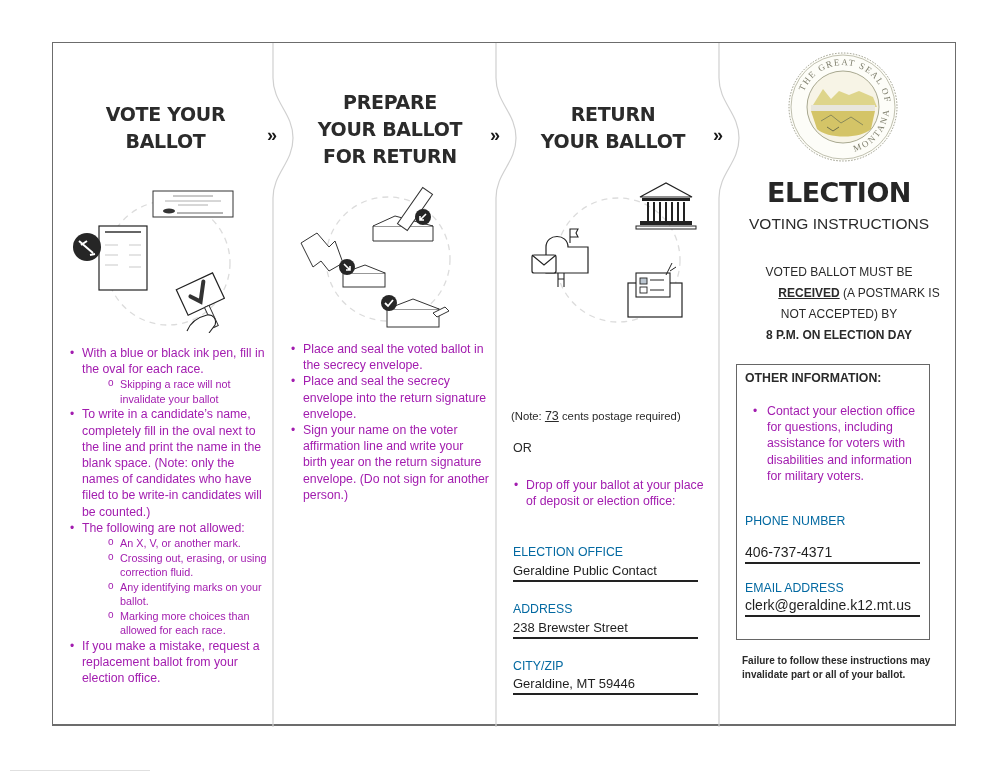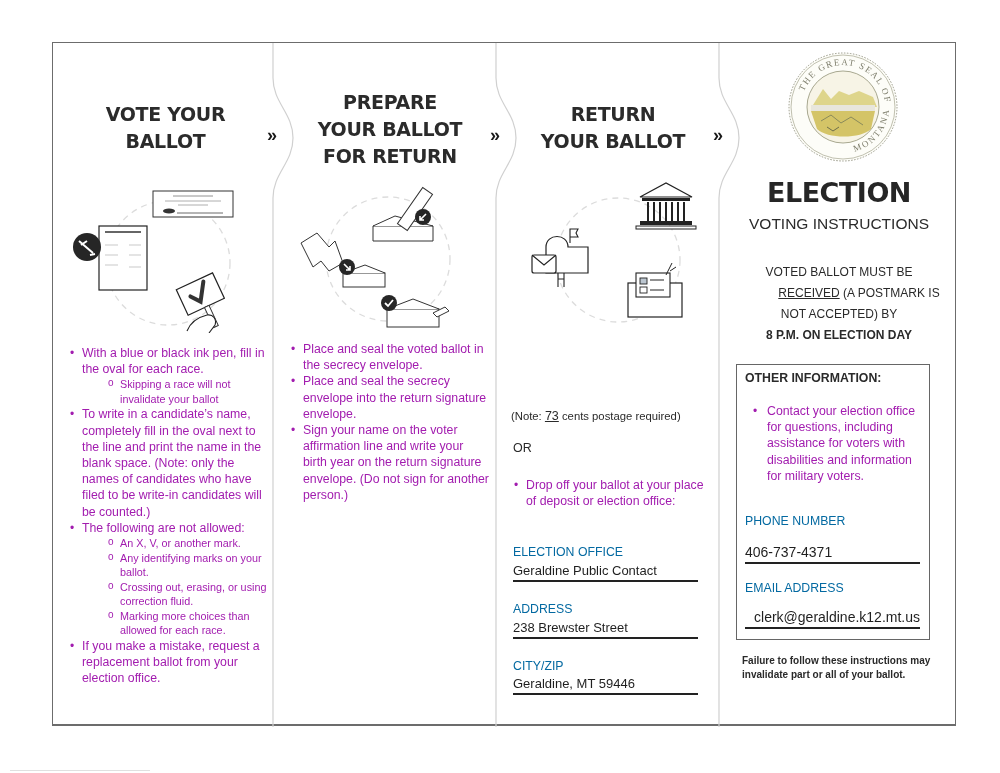--- a/index.html
+++ b/index.html
@@ -18,21 +18,21 @@
   ul.bul > li::before { content:"•"; position:absolute; left:2px; top:0; font-size:12px; }
   ul.sub { list-style:none; margin:0; padding:0 0 0 26px; font-size:10.8px; line-height:14.5px; }
   ul.sub > li { position:relative; padding-left:12px; }
   ul.sub > li::before { content:"o"; position:absolute; left:0; top:-1px; font-size:10px; }
   .field-label { position:absolute; font-size:12.3px; color:#0369a1; }
   .field-value { position:absolute; font-size:13px; color:#1f1f1f; border-bottom:2px solid #222; padding-bottom:2px; }
   .seal { position:absolute; }
   .title-big { position:absolute; font-weight:bold; font-size:27px; text-align:center; color:#262626; font-family:"DejaVu Sans", sans-serif; letter-spacing:-0.5px;}
   .subtitle { position:absolute; font-size:15.5px; text-align:center; color:#2a2a2a; }
   .notice { position:absolute; font-size:12px; text-align:center; line-height:21px; color:#2a2a2a; }
-  .notice u { font-weight:normal;padding-left:40px; }
+  .notice u { font-weight:bold;padding-left:40px; }
   .notice b { display:block; }
   .infobox { position:absolute; left:736px; top:364px; width:194px; height:276px; border:1.5px solid #666; box-sizing:border-box; }
   .small { font-size:12.3px; }
 </style>
 </head>
 <body>
 
 <div class="frame">
 
   <svg class="divider" style="left:210px;" width="40" height="684" viewBox="0 0 40 684">
@@ -92,22 +92,22 @@
           <li>Skipping a race will not invalidate your ballot</li>
         </ul>
       </li>
       <li>
         <span>To  write in a candidate’s name, completely fill in the oval next to the line and print the name in the blank space. (Note: only the names of candidates who have filed to be write-in candidates will be counted.)</span>
       </li>
       <li>
         <span>The following are not allowed:</span>
         <ul class="sub">
           <li>An X, V, or another mark.</li>
+          <li>Crossing out, erasing, or using correction fluid.</li>
           <li>Any identifying marks on your ballot.</li>
-          <li>Crossing out, erasing, or using correction fluid.</li>
           <li>Marking more choices than allowed for each race.</li>
         </ul>
       </li>
       <li>
         <span>If you make a mistake, request a replacement ballot from your election office.</span>
       </li>
     </ul>
   </div>
 
   <div class="panel" style="left:222px; width:222px;">
@@ -240,18 +240,18 @@
 </div>
 
 <div class="infobox">
   <div style="position:absolute; left:8px; top:6px; font-weight:bold; font-size:12.3px;">OTHER INFORMATION:</div>
   <ul class="bul" style="left:14px; top:38px; width:170px;">
     <li style="padding-left:16px;">Contact your election office for questions, including assistance for voters with disabilities and information for military voters.</li>
   </ul>
   <div class="field-label" style="left:8px; top:149px;">PHONE NUMBER</div>
   <div class="field-value" style="left:8px; top:179px; width:175px; font-size:14px;">406-737-4371</div>
   <div class="field-label" style="left:8px; top:216px;">EMAIL ADDRESS</div>
-  <div class="field-value" style="left:8px; top:244px; width:175px; font-size:14px;text-align:right;">clerk@geraldine.k12.mt.us</div>
+  <div class="field-value" style="left:8px; top:232px; width:175px; font-size:14px;">clerk@geraldine.k12.mt.us</div>
 </div>
 
 <div style="position:absolute; left:742px; top:654px; width:190px; font-size:10px; font-weight:bold; line-height:14px; color:#2a2a2a;">Failure to follow these instructions may invalidate part or all of your ballot.</div>
 
 <div style="position:absolute; left:10px; top:770px; width:140px; height:1px; background:#e0e0e0;"></div>
 
 </body></html>

